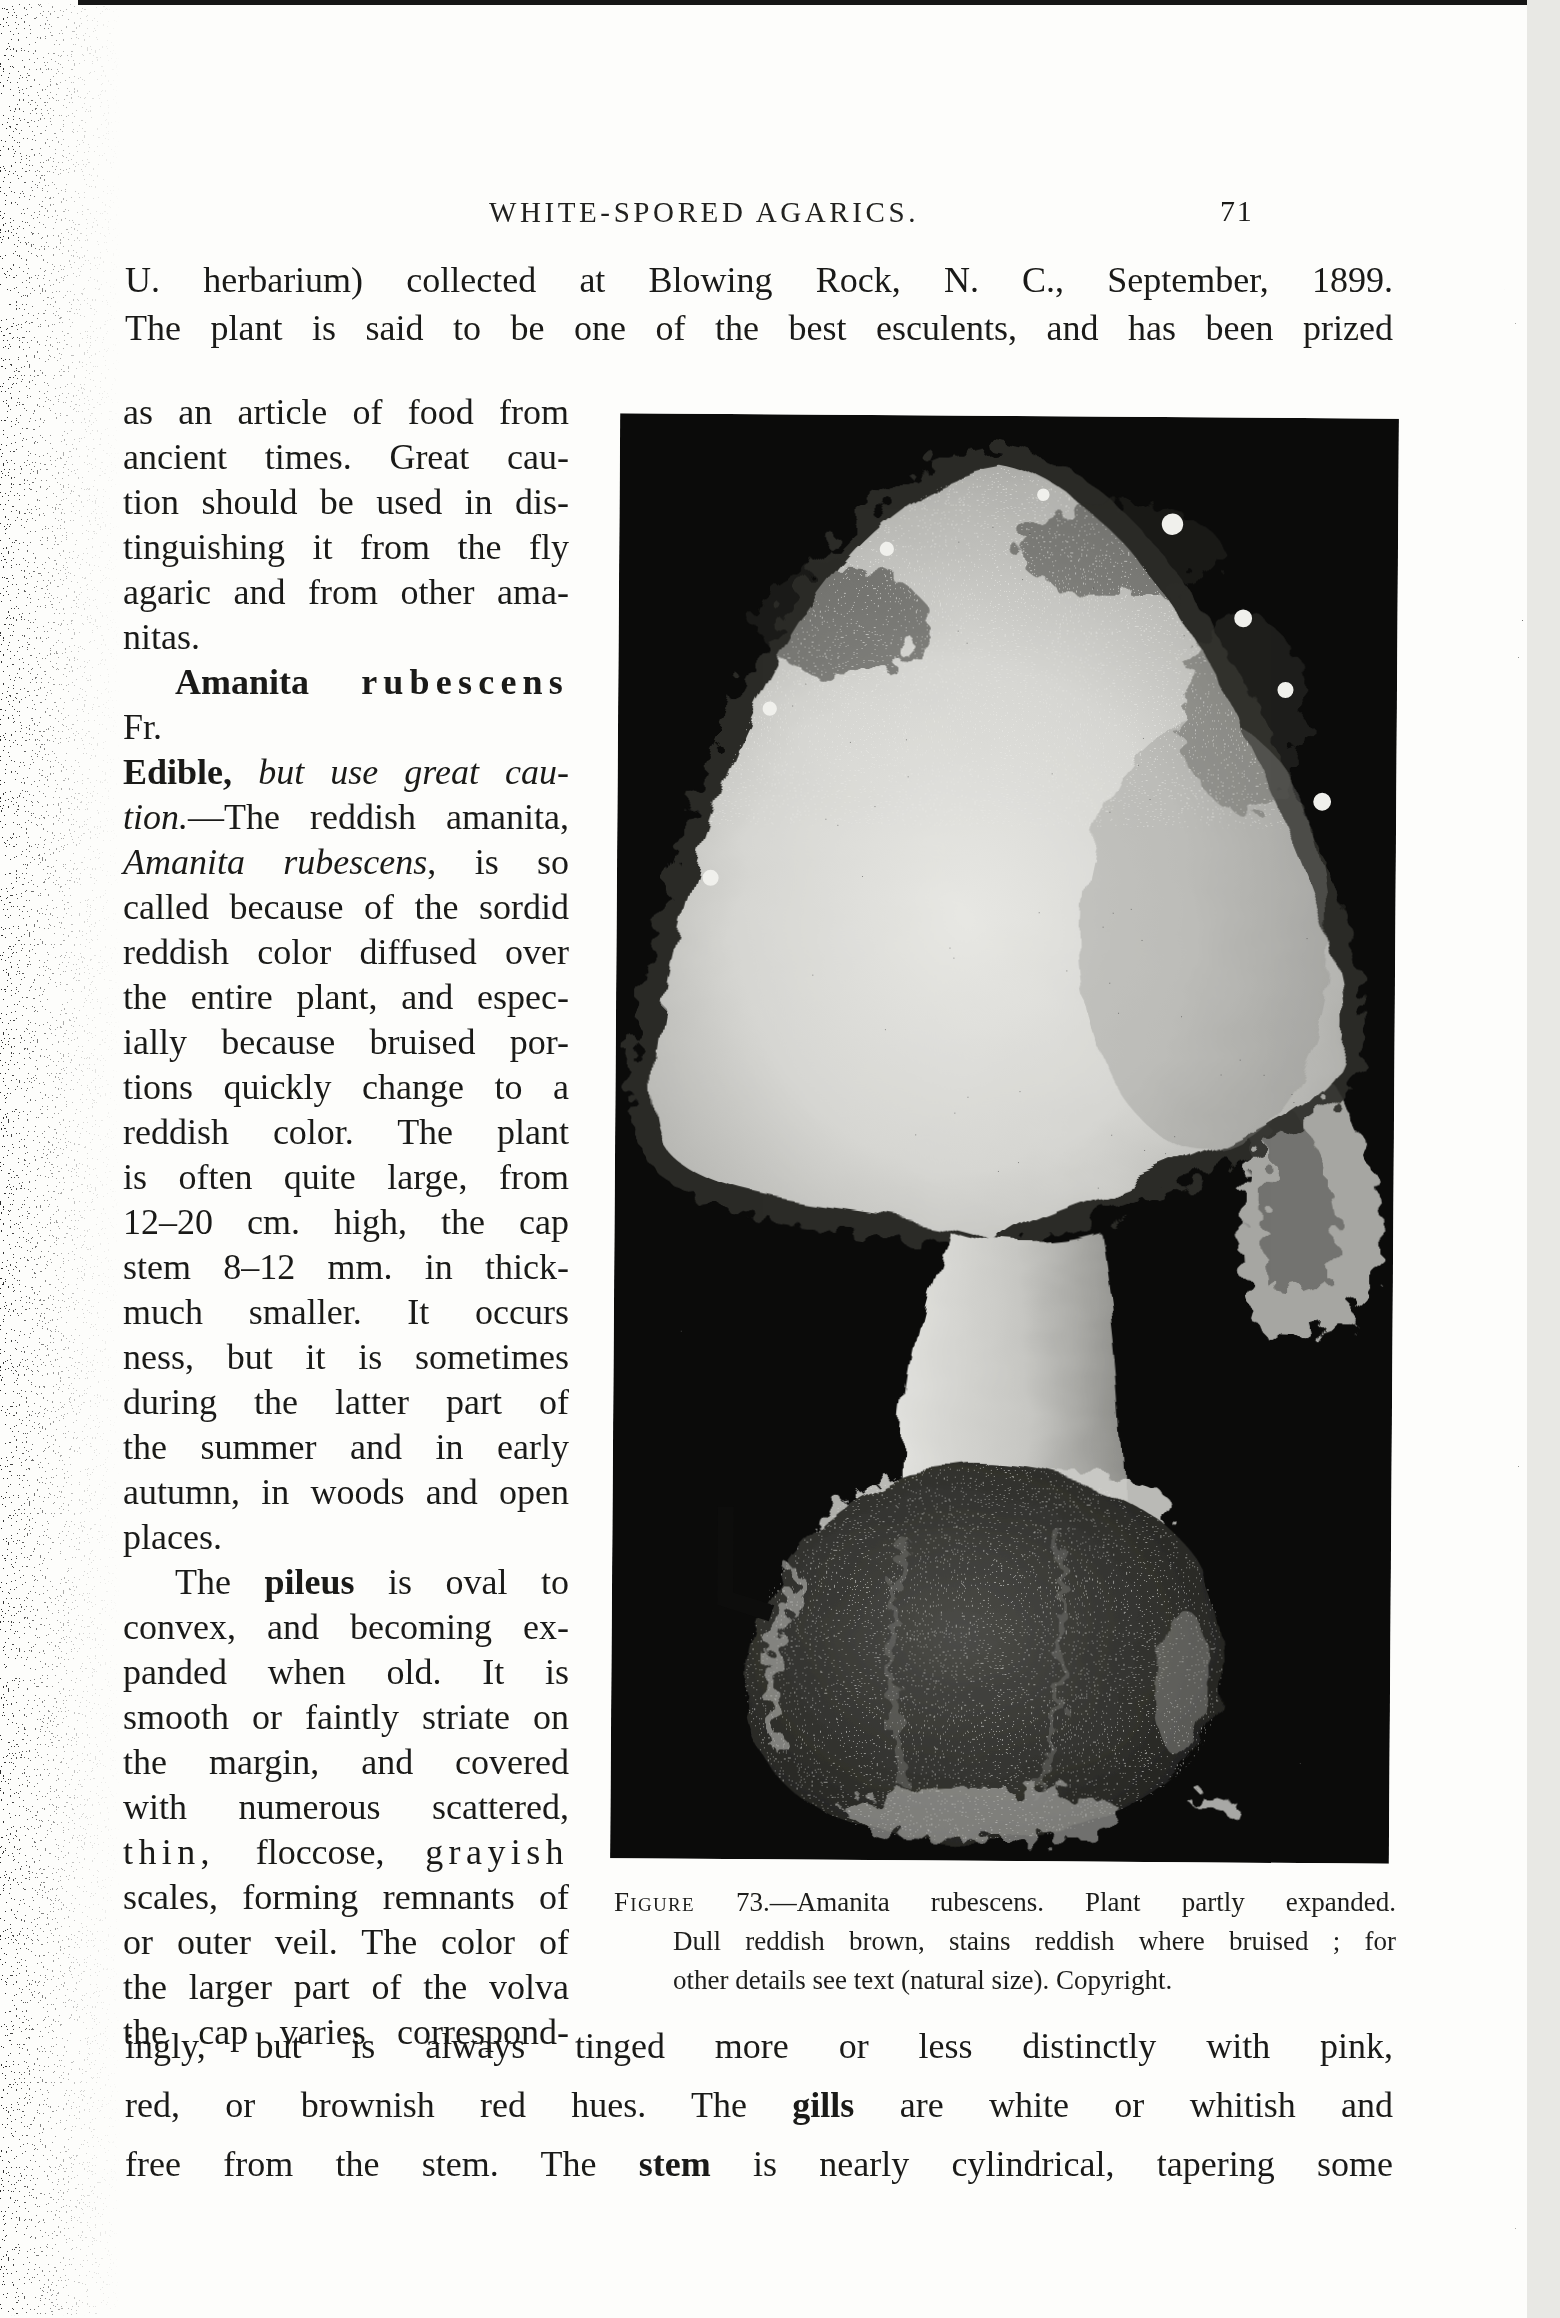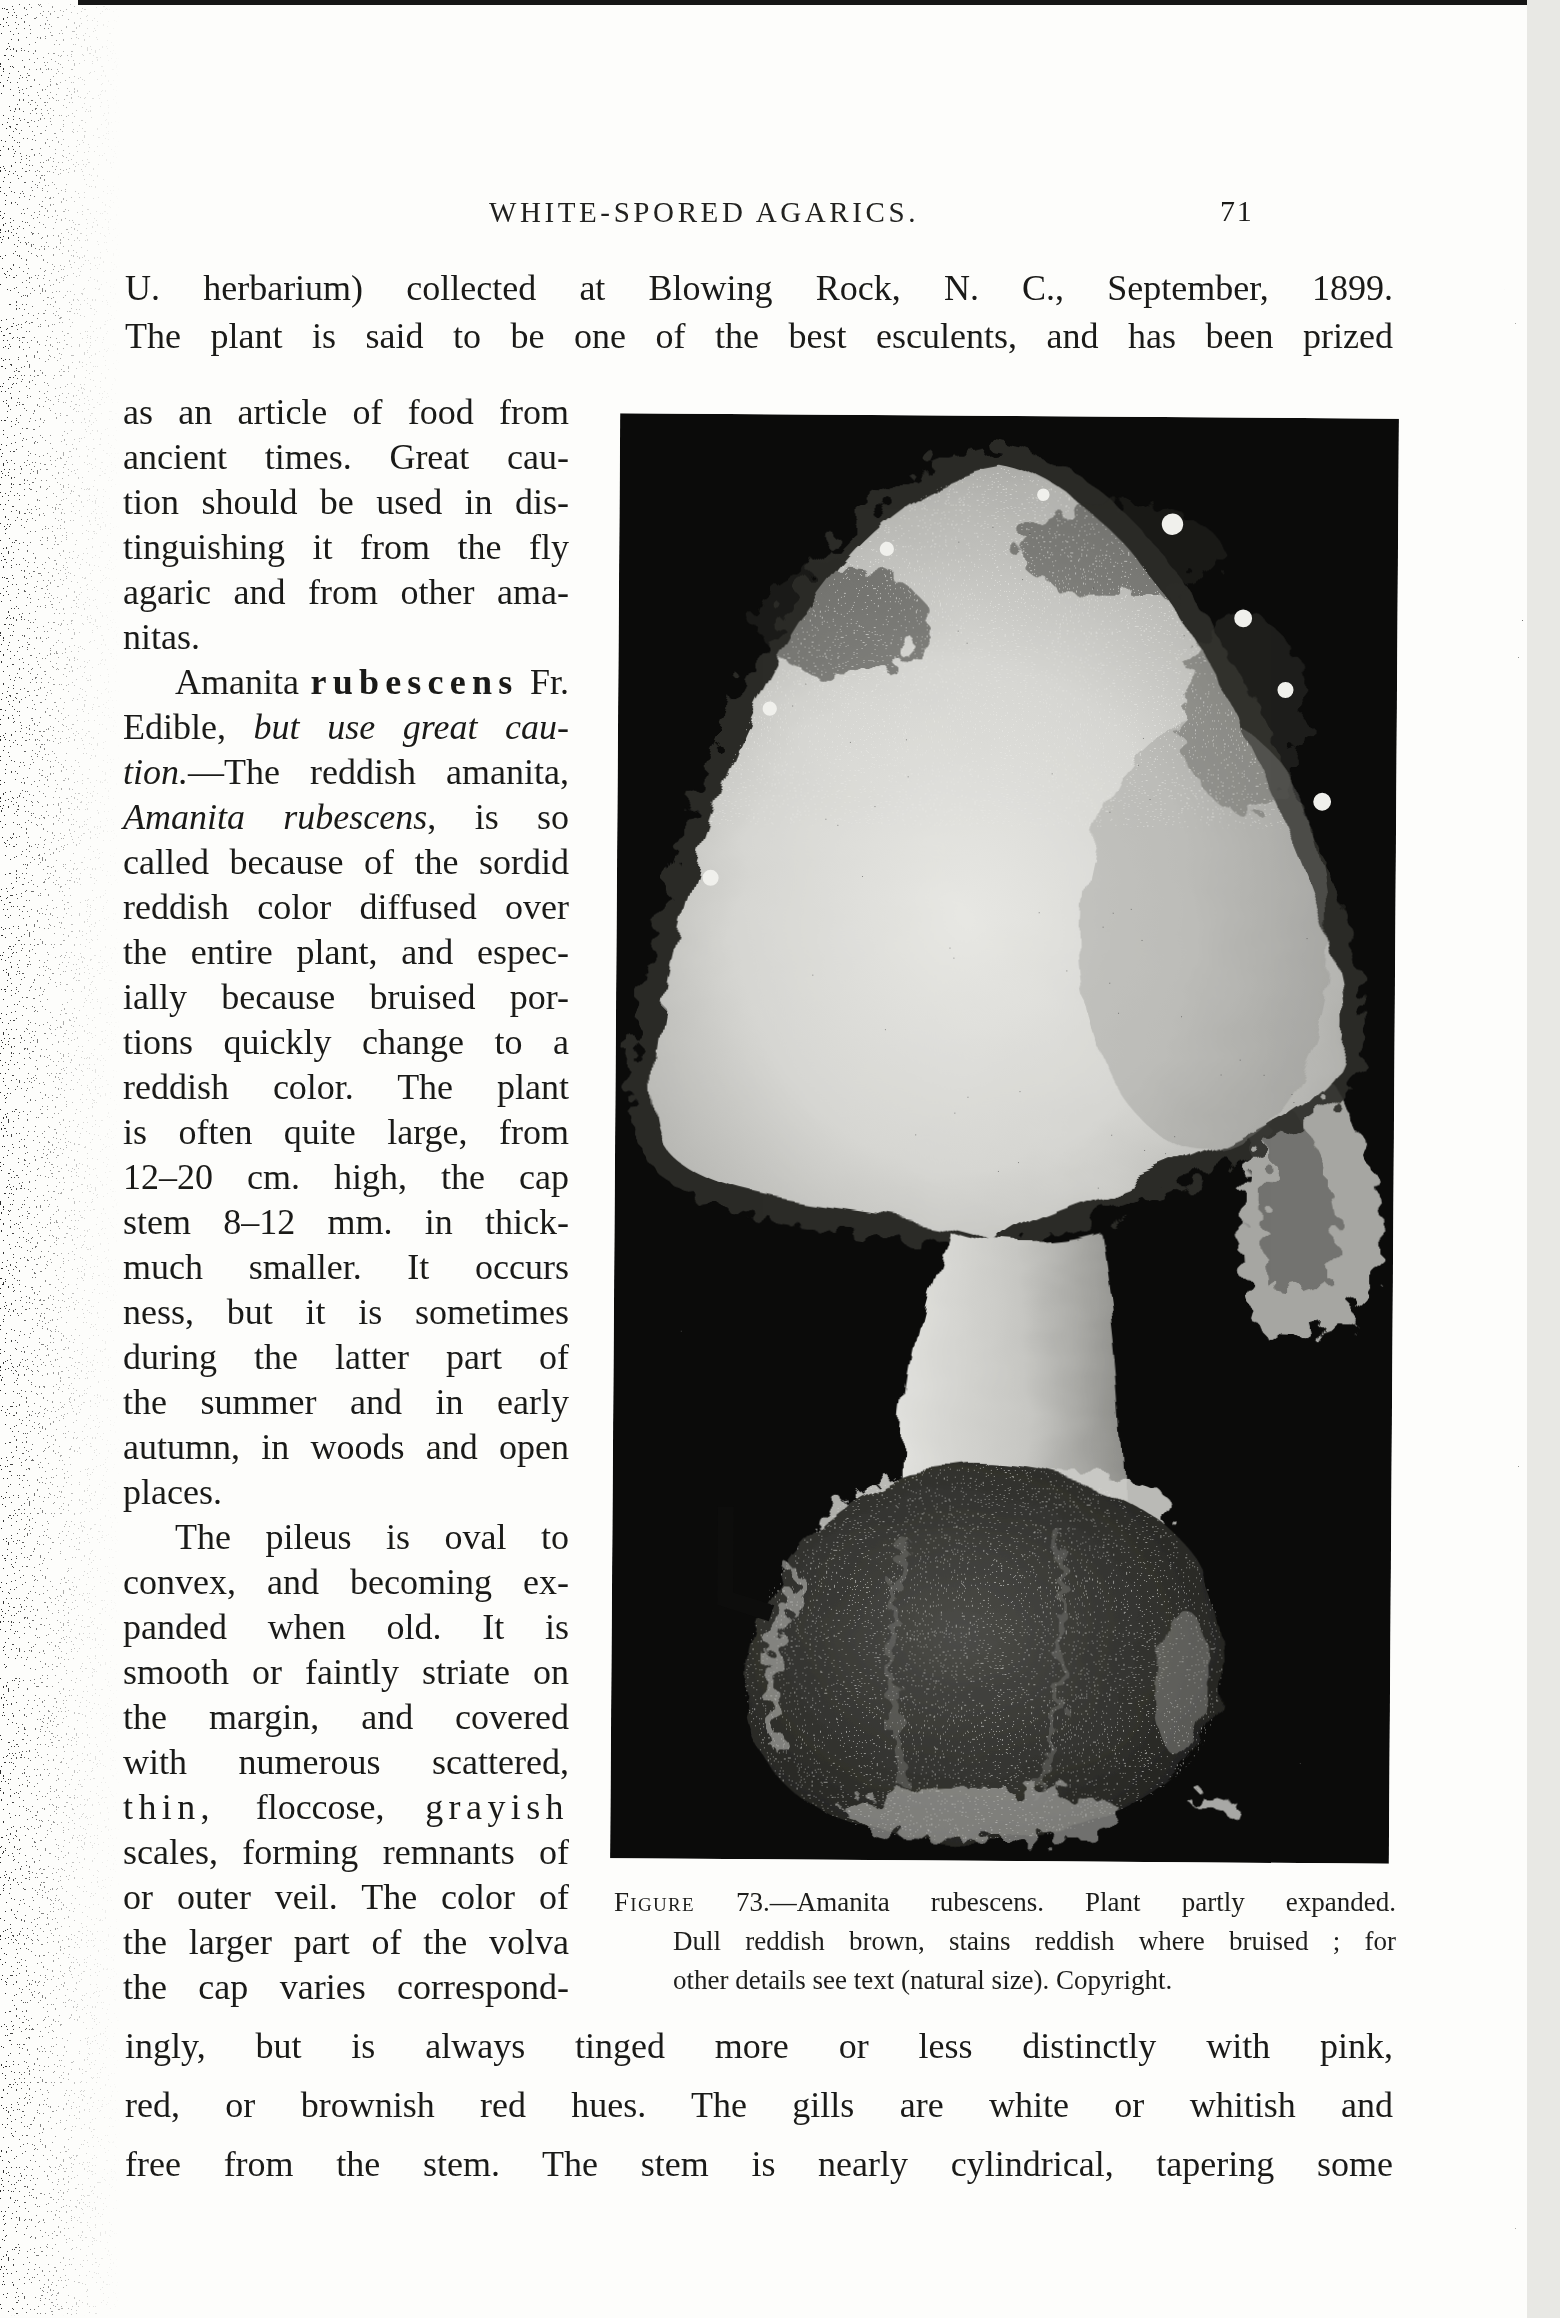--- a/index.html
+++ b/index.html
@@ -21,26 +21,26 @@
     left:383px;top:196px;width:642px;
     text-align:center;font-size:29px;letter-spacing:3.6px;
     color:#222220;
   }
   #hdr-page{left:1220px;top:194px;font-size:30px;letter-spacing:1.8px;}
   
   .tline{white-space:normal;}
   .tline.just{text-align:justify;text-align-last:justify;}
   .tline.ind{text-indent:52px;}
   .tline.ind2{margin-left:59px;}
-  .b{font-weight:normal;margin-top:36px;}
+  .b{font-weight:bold;margin-top:36px;}
   .i{font-style:italic;}
   .bsp{font-weight:bold;letter-spacing:6.2px;}
   .lsp{letter-spacing:5.4px;}
   .sc{font-variant:small-caps;letter-spacing:1.3px;}
-  #intro{left:125px;top:264px;width:1268px;font-size:36px;line-height:48px;}
+  #intro{left:125px;top:256px;width:1268px;font-size:36px;line-height:48px;}
   #leftcol{left:123px;top:390px;width:446px;font-size:36px;line-height:45px;}
   #figphoto{
     left:615px;top:416px;width:779px;height:1445px;
     transform:rotate(0.4deg);
   }
   #caption{left:614px;top:1883px;width:782px;font-size:27px;line-height:39px;color:#1d1d1b;}
   #bottom{left:125px;top:2017px;width:1268px;font-size:36px;line-height:59px;}
 </style>
 </head>
 <body>

